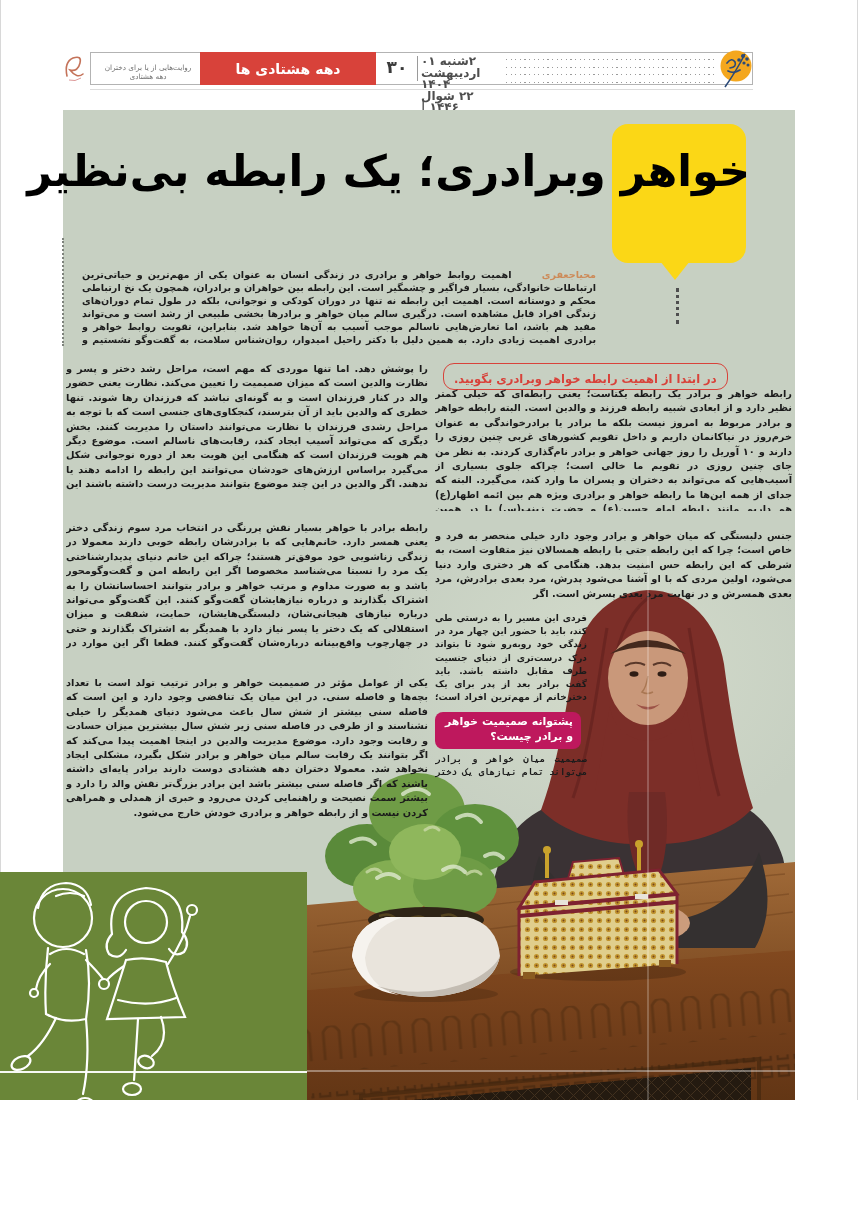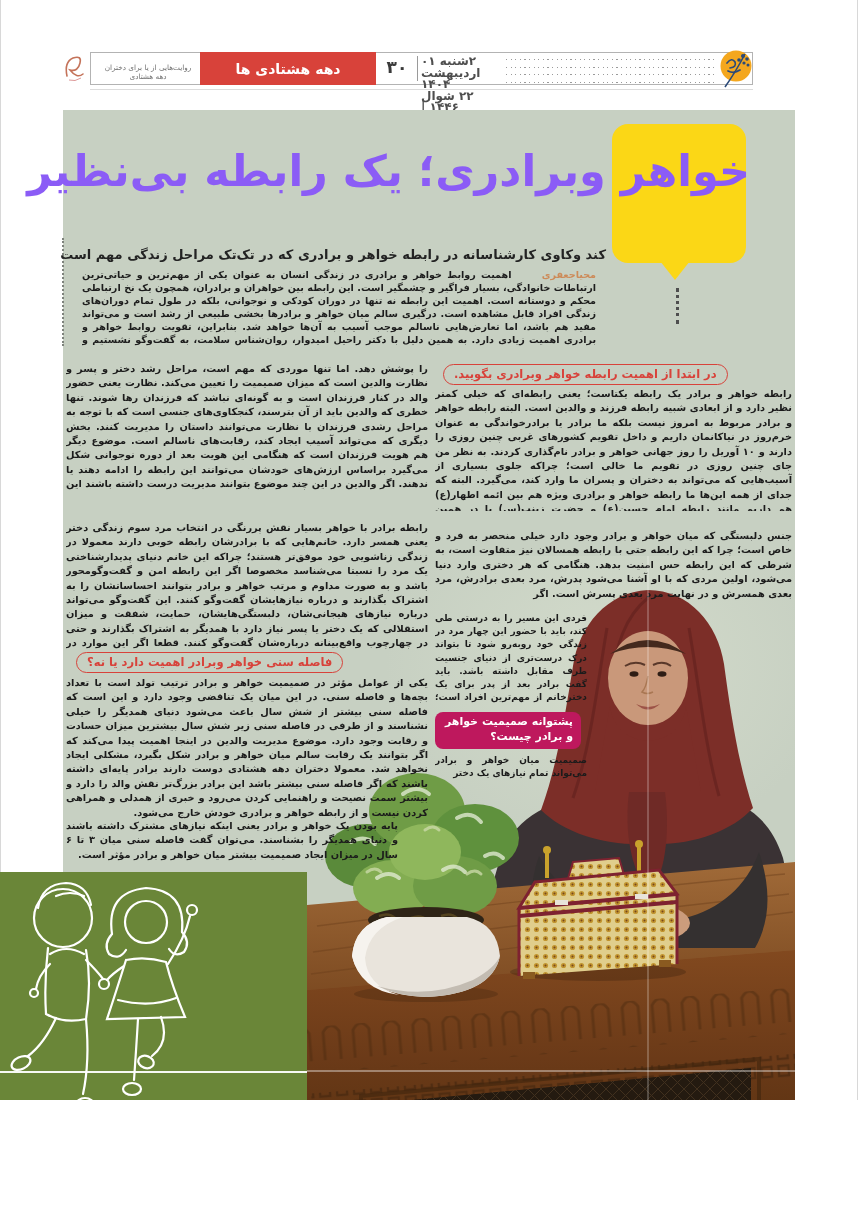--- a/index.html
+++ b/index.html
@@ -18,31 +18,31 @@
   .leader-dots{position:absolute;left:506px;top:59px;width:211px;}
   .leader-dots div{height:1px;margin-bottom:6.5px;background:repeating-linear-gradient(90deg,#9a9a9a 0 1.2px,transparent 1.2px 4.6px);}
   .brand-logo{position:absolute;left:719px;top:49px;width:36px;height:42px;}
   
   .sage{position:absolute;left:63px;top:110px;width:732px;height:762px;background:#c7d0c2;}
   .yellowbox{position:absolute;left:612px;top:124px;width:134px;height:139px;background:#fbd716;border-radius:16px;z-index:2;}
   .yellowtail{position:absolute;left:660px;top:261px;width:0;height:0;border-left:15px solid transparent;border-right:15px solid transparent;border-top:19px solid #fbd716;z-index:2;}
   .tail-dots{position:absolute;left:676px;top:288px;height:36px;width:0;border-left:3px dotted #4e4e4e;z-index:2;}
   .lead-dots{position:absolute;left:62px;top:238px;height:108px;width:0;border-left:2px dotted #7e837c;z-index:3;}
   .headline{position:absolute;right:108px;top:146px;z-index:3;direction:rtl;white-space:nowrap;
-            font-size:43px;font-weight:bold;letter-spacing:-1px;color:#8b5cf6;}
+            font-size:43px;font-weight:bold;letter-spacing:-1px;color:#000000;}
   .subhead{position:absolute;right:252px;top:247px;z-index:3;direction:rtl;white-space:nowrap;
            font-size:13px;font-weight:bold;color:#232323;}
   .lead{position:absolute;left:82px;top:269px;width:514px;height:77px;overflow:hidden;z-index:3;
         direction:rtl;text-align:justify;font-size:9.6px;line-height:12.9px;color:#1c1c1c;font-weight:bold;}
   .lead .byline{color:#cd8a58;margin-left:25px;}
   
   .btxt{position:absolute;direction:rtl;text-align:justify;font-size:9.8px;line-height:14.4px;color:#1b1b1b;font-weight:bold;overflow:hidden;z-index:5;}
   .qrow{position:absolute;z-index:5;}
   .q-pill{display:inline-block;border:1.5px solid #d8423a;color:#d8423a;border-radius:11px;
-          padding:2px 10px 3px;font-size:11.5px;font-weight:bold;direction:rtl;background:rgba(199,208,194,.55);}
+          padding:8px 10px 3px;font-size:11.5px;font-weight:bold;direction:rtl;background:rgba(199,208,194,.55);}
   .narrow{position:absolute;left:435px;top:612px;width:152px;z-index:6;}
   .narrow .ntxt{direction:rtl;text-align:justify;font-size:9px;line-height:13.2px;color:#1b1b1b;font-weight:bold;overflow:hidden;}
   .q-filled{background:#be185d;color:#fff;border-radius:8px;padding:3px 8px 4px;font-size:11px;font-weight:bold;
             direction:rtl;text-align:right;width:130px;margin:7px 0 5px;line-height:1.35;}
   
   .photo{position:absolute;left:307px;top:556px;width:488px;height:612px;z-index:2;
          background:radial-gradient(ellipse 320px 260px at 62% 18%, #d3dbcb 0%, #c7d0c2 70%);}
   .olive{position:absolute;left:0;top:872px;width:307px;height:296px;background:#6a8638;z-index:4;}
   .white-rule-left{position:absolute;left:0;top:1071px;width:307px;height:2px;background:rgba(255,255,255,.95);z-index:6;}
   .white-rule-right{position:absolute;left:307px;top:1070px;width:488px;height:2px;background:rgba(255,255,255,.38);z-index:6;}
@@ -93,21 +93,20 @@
     </svg>
   </div>
 
   <div class="sage"></div>
   <div class="yellowbox"></div>
   <div class="yellowtail"></div>
   <div class="tail-dots"></div>
   <div class="lead-dots"></div>
 
   <h1 class="headline" style="margin:0;">خواهر وبرادری؛ یک رابطه بی‌نظیر</h1>
-  <div class="subhead">کند وکاوی کارشناسانه در رابطه خواهر و برادری که در تک‌تک مراحل زندگی مهم است</div>
 
   <p class="lead" style="margin:0;">
     <span class="byline">محیاجعفری</span>
     <span> </span>
     <span>اهمیت روابط خواهر و برادری در زندگی انسان به عنوان یکی از مهم‌ترین و حیاتی‌ترین ارتباطات خانوادگی، بسیار فراگیر و چشمگیر است. این رابطه بین خواهران و برادران، همچون یک نخ ارتباطی محکم و دوستانه است. اهمیت این رابطه نه تنها در دوران کودکی و نوجوانی، بلکه در طول تمام دوران‌های زندگی افراد قابل مشاهده است. درگیری سالم میان خواهر و برادرها بخشی طبیعی از رشد است و می‌تواند مفید هم باشد، اما تعارض‌هایی ناسالم موجب آسیب به آن‌ها خواهد شد. بنابراین، تقویت روابط خواهر و برادری اهمیت زیادی دارد. به همین دلیل با دکتر راحیل امیدوار، روان‌شناس سلامت، به گفت‌وگو نشستیم و ابعاد مختلف رابطه خواهر و برادر را بررسی کردیم. او در این گفت‌وگو به نکاتی اشاره کرد که به افزایش صمیمیت خواهر و برادر منجر می‌شود.</span>
   </p>
 
   <div class="photo">
     <svg width="488" height="612" viewBox="0 0 488 612">
       <defs>
@@ -230,32 +229,28 @@
   <div class="qrow" style="left:443px;top:363px;">
     <span class="q-pill">در ابتدا از اهمیت رابطه خواهر وبرادری بگویید.</span>
   </div>
   <div class="btxt" style="left:435px;top:387px;width:357px;height:124px;">رابطه خواهر و برادر یک رابطه یکتاست؛ یعنی رابطه‌ای که خیلی کمتر نظیر دارد و از ابعادی شبیه رابطه فرزند و والدین است. البته رابطه خواهر و برادر مربوط به امروز نیست بلکه ما برادر یا برادرخواندگی به عنوان خرم‌روز در نیاکانمان داریم و داخل تقویم کشورهای غربی چنین روزی را دارند و ۱۰ آوریل را روز جهانی خواهر و برادر نام‌گذاری کردند. به نظر من جای چنین روزی در تقویم ما خالی است؛ چراکه جلوی بسیاری از آسیب‌هایی که می‌تواند به دختران و پسران ما وارد کند، می‌گیرد. البته که جدای از همه این‌ها ما رابطه خواهر و برادری ویژه هم بین ائمه اطهار(ع) هم داریم مانند رابطه امام حسین(ع) و حضرت زینب(س) یا در همین همجواری رابطه حضرت رضا(ع) و خواهرشان حضرت معصومه(س).</div>
 
   <div class="btxt" style="left:435px;top:529px;width:357px;height:73px;">جنس دلبستگی که میان خواهر و برادر وجود دارد خیلی منحصر به فرد و خاص است؛ چرا که این رابطه حتی با رابطه همسالان نیز متفاوت است، به شرطی که این رابطه حس امنیت بدهد. هنگامی که هر دختری وارد دنیا می‌شود، اولین مردی که با او آشنا می‌شود پدرش، مرد بعدی برادرش، مرد بعدی همسرش و در نهایت مرد بعدی پسرش است. اگر</div>
 
   <div class="narrow">
     <div class="ntxt" style="height:93px;">فردی این مسیر را به درستی طی کند، باید با حضور این چهار مرد در زندگی خود روبه‌رو شود تا بتواند درک درست‌تری از دنیای جنسیت طرف مقابل داشته باشد. باید گفت برادر بعد از پدر برای یک دخترخانم از مهم‌ترین افراد است؛ چراکه می‌تواند دنیای مردانه را در چهارچوب یک رابطه سالم به خواهرش معرفی کند.</div>
     <div class="q-filled">پشتوانه صمیمیت خواهر و برادر چیست؟</div>
-    <div class="ntxt" style="height:28px;">صمیمیت میان خواهر و برادر می‌تواند تمام نیازهای یک دختر</div>
+    <div class="ntxt" style="height:28px;font-family:Liberation Mono, monospace;">صمیمیت میان خواهر و برادر می‌تواند تمام نیازهای یک دختر</div>
   </div>
 
   <div class="btxt" style="left:66px;top:362px;width:362px;height:131px;">را پوشش دهد. اما تنها موردی که مهم است، مراحل رشد دختر و پسر و نظارت والدین است که میزان صمیمیت را تعیین می‌کند. نظارت یعنی حضور والد در کنار فرزندان است و به گونه‌ای نباشد که فرزندان رها شوند. تنها خطری که والدین باید از آن بترسند، کنجکاوی‌های جنسی است که با توجه به مراحل رشدی فرزندان با نظارت می‌توانند داستان را مدیریت کنند. بخش دیگری که می‌تواند آسیب ایجاد کند، رقابت‌های ناسالم است. موضوع دیگر هم هویت فرزندان است که هنگامی این هویت بعد از دوره نوجوانی شکل می‌گیرد براساس ارزش‌های خودشان می‌توانند این رابطه را ادامه دهند یا ندهند. اگر والدین در این چند موضوع بتوانند مدیریت درست داشته باشند این صمیمیت میان خواهر و برادر به درستی شکل می‌گیرد.</div>
 
   <div class="btxt" style="left:66px;top:521px;width:362px;height:128px;">رابطه برادر با خواهر بسیار نقش پررنگی در انتخاب مرد سوم زندگی دختر یعنی همسر دارد. خانم‌هایی که با برادرشان رابطه خوبی دارند معمولا در زندگی زناشویی خود موفق‌تر هستند؛ چراکه این خانم دنیای پدیدارشناختی یک مرد را نسبتا می‌شناسد مخصوصا اگر این رابطه امن و گفت‌وگومحور باشد و به صورت مداوم و مرتب خواهر و برادر بتوانند احساساتشان را به اشتراک بگذارند و درباره نیازهایشان گفت‌وگو کنند. این گفت‌وگو می‌تواند درباره نیازهای هیجانی‌شان، دلبستگی‌هایشان، حمایت، شفقت و میزان استقلالی که یک دختر یا پسر نیاز دارد با همدیگر به اشتراک بگذارند و حتی در چهارچوب واقع‌بینانه درباره‌شان گفت‌وگو کنند. قطعا اگر این موارد در رابطه خواهر و برادر رعایت شود، دخترخانم انتخاب خیلی بهتری برای همسر آینده خود خواهد داشت.</div>
 
-  <div class="qrow" style="left:76px;top:651px;">
-    <span class="q-pill">فاصله سنی خواهر وبرادر اهمیت دارد یا نه؟</span>
-  </div>
   <div class="btxt" style="left:66px;top:676px;width:362px;height:143px;">یکی از عوامل مؤثر در صمیمیت خواهر و برادر ترتیب تولد است با تعداد بچه‌ها و فاصله سنی. در این میان یک تناقضی وجود دارد و این است که فاصله سنی بیشتر از شش سال باعث می‌شود دنیای همدیگر را خیلی نشناسند و از طرفی در فاصله سنی زیر شش سال بیشترین میزان حسادت و رقابت وجود دارد. موضوع مدیریت والدین در اینجا اهمیت پیدا می‌کند که اگر بتوانند یک رقابت سالم میان خواهر و برادر شکل بگیرد، مشکلی ایجاد نخواهد شد. معمولا دختران دهه هشتادی دوست دارند برادر پایه‌ای داشته باشند که اگر فاصله سنی بیشتر باشد این برادر بزرگ‌تر نقش والد را دارد و بیشتر سمت نصیحت و راهنمایی کردن می‌رود و خبری از همدلی و همراهی کردن نیست و از رابطه خواهر و برادری خودش خارج می‌شود.</div>
-  <div class="btxt" style="left:66px;top:819px;width:332px;height:43px;">پایه بودن یک خواهر و برادر یعنی اینکه نیازهای مشترک داشته باشند و دنیای همدیگر را بشناسند. می‌توان گفت فاصله سنی میان ۳ تا ۶ سال در میزان ایجاد صمیمیت بیشتر میان خواهر و برادر مؤثر است.</div>
 
   <div class="olive">
     <svg width="307" height="296" viewBox="0 0 307 296" fill="none" stroke="#ffffff" stroke-width="2.2" stroke-linecap="round">
 
       <circle cx="63" cy="46" r="29"></circle>
       <path d="M38,36 Q42,12 66,11 Q87,12 91,33 M84,24 Q70,18 56,24"></path>
       <path d="M48,76 Q44,110 46,142 Q64,152 86,147 Q92,110 86,78 M50,82 Q66,72 84,82"></path>
       <path d="M86,88 Q98,100 103,107"></path>
       <path d="M50,92 Q38,104 36,117"></path>
         <circle cx="34" cy="121" r="4"></circle>

